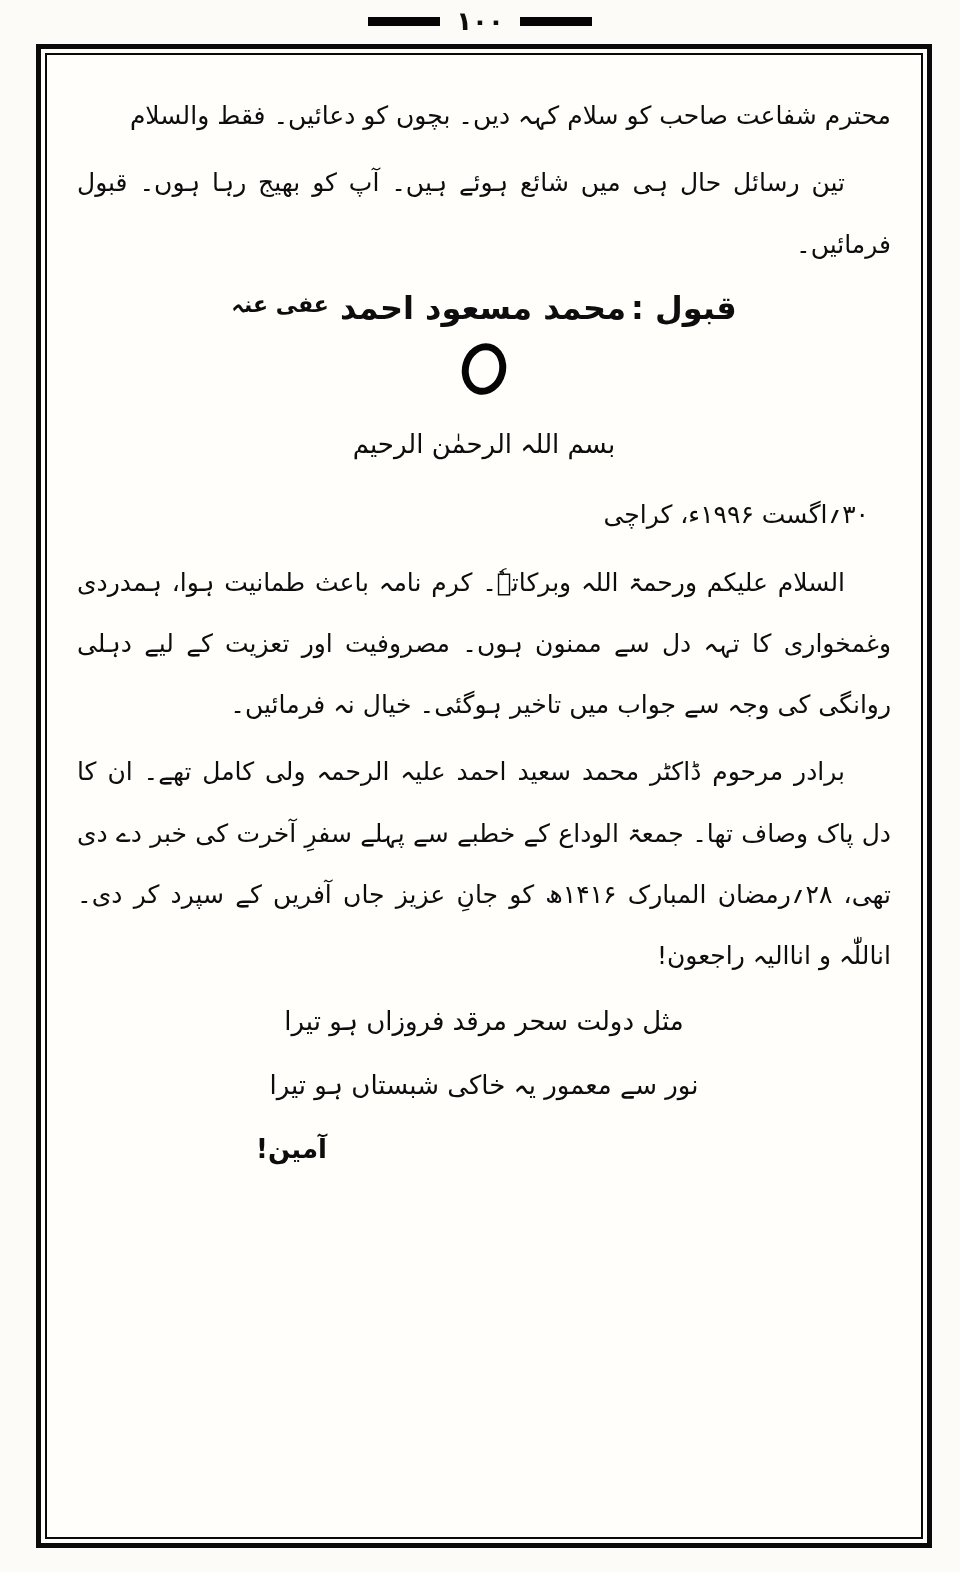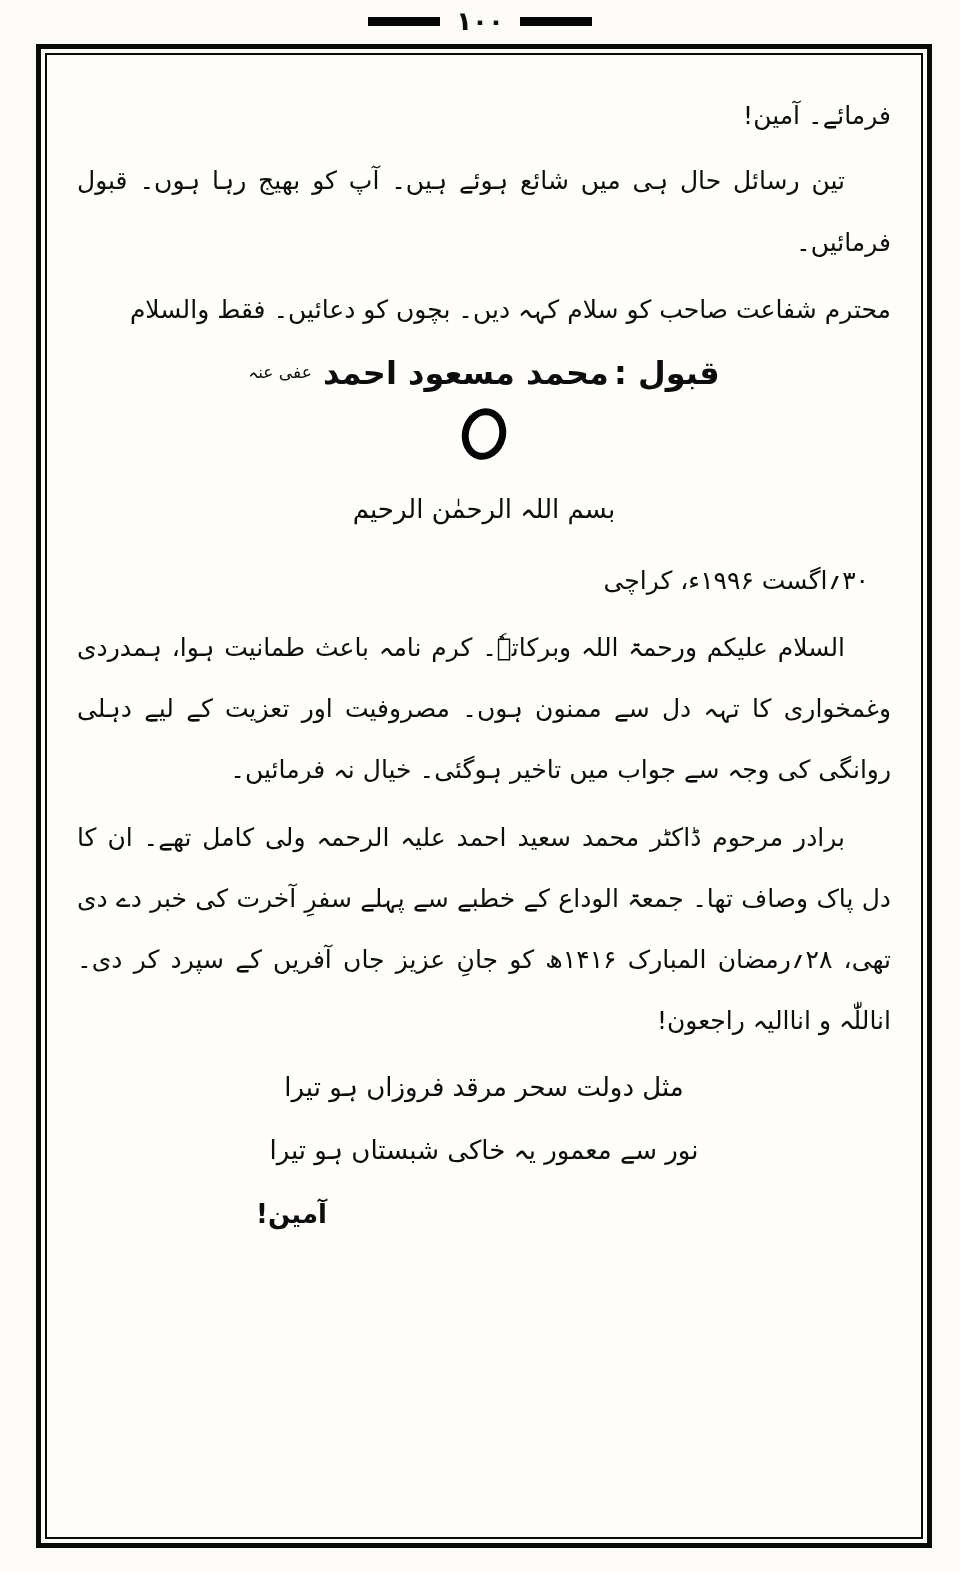--- a/index.html
+++ b/index.html
@@ -28,21 +28,21 @@
     padding:30px 30px 14px;direction:rtl;overflow:hidden;
   }
   .line{font-size:25px;line-height:2.45;}
   .closing{text-align:right;margin-bottom:4px;}
   .para{text-align:justify;text-indent:46px;margin-bottom:6px;}
   .noindent{text-indent:0;}
   .sig-row{
     text-align:center;margin:14px 0 10px;
   }
   .sig-main{font-weight:bold;font-size:32px;}
-  .sig-small{font-size:17px;font-weight:normal;vertical-align:super;margin-right:6px;}
+  .sig-small{font-size:22px;font-weight:bold;vertical-align:super;margin-right:6px;}
   .ornament{
     width:30px;height:38px;border:7px solid #050505;border-radius:50%;
     margin:16px auto 18px;transform:rotate(14deg);
   }
   .bismillah{text-align:center;font-size:26px;margin-bottom:8px;}
   .dateline{text-align:right;text-indent:22px;margin-bottom:6px;}
   .addressee{text-align:right;text-indent:34px;margin-bottom:6px;}
   .verse{text-align:center;font-size:26px;line-height:2.3;margin-bottom:4px;}
   .amin{
     font-size:26px;font-weight:bold;line-height:2.1;
@@ -54,23 +54,22 @@
 
 <div class="pageno-row">
   <div class="pageno-bar"></div>
   <div class="pageno">۱۰۰</div>
   <div class="pageno-bar"></div>
 </div>
 
 <div class="frame-outer">
   <div class="frame-inner">
 
-    <div class="line closing">فرمائے۔ آمین!</div>
+    <div class="line para noindent">محترم شفاعت صاحب کو سلام کہہ دیں۔ بچوں کو دعائیں۔ فقط والسلام</div>
     <div class="line para">تین رسائل حال ہی میں شائع ہوئے ہیں۔ آپ کو بھیج رہا ہوں۔ قبول فرمائیں۔</div>
-    <div class="line para noindent">محترم شفاعت صاحب کو سلام کہہ دیں۔ بچوں کو دعائیں۔ فقط والسلام</div>
 
     <div class="sig-row">
       <span class="sig-main">قبول :</span>
       <span class="sig-main">محمد مسعود احمد</span>
       <span class="sig-small">عفی عنہ</span>
     </div>
 
     <div class="ornament"></div>
 
     <div class="line bismillah">بسم اللہ الرحمٰن الرحیم</div>

